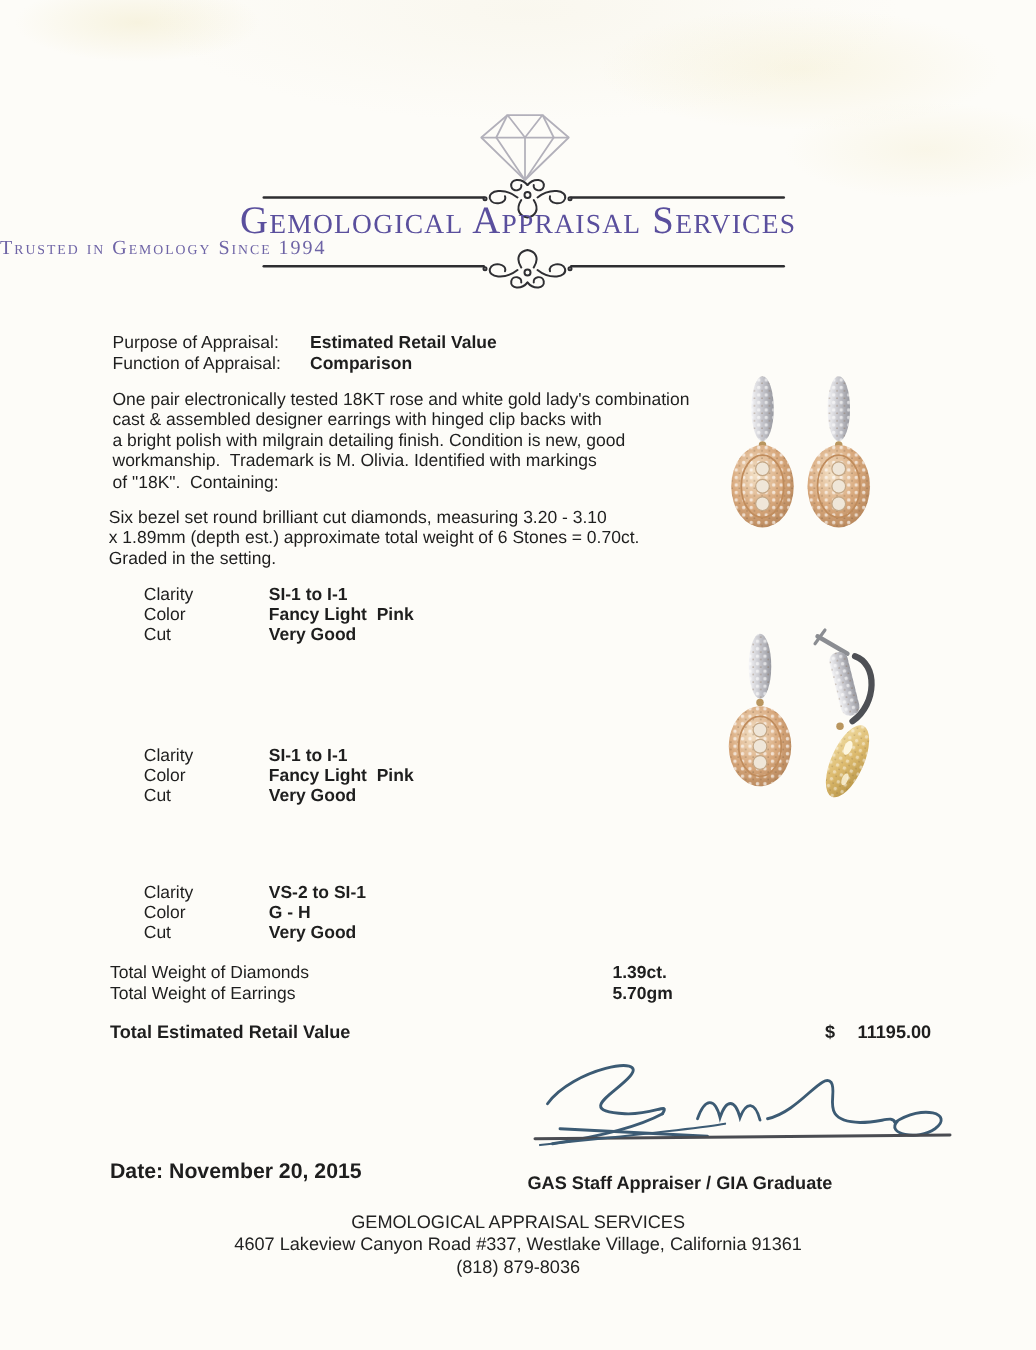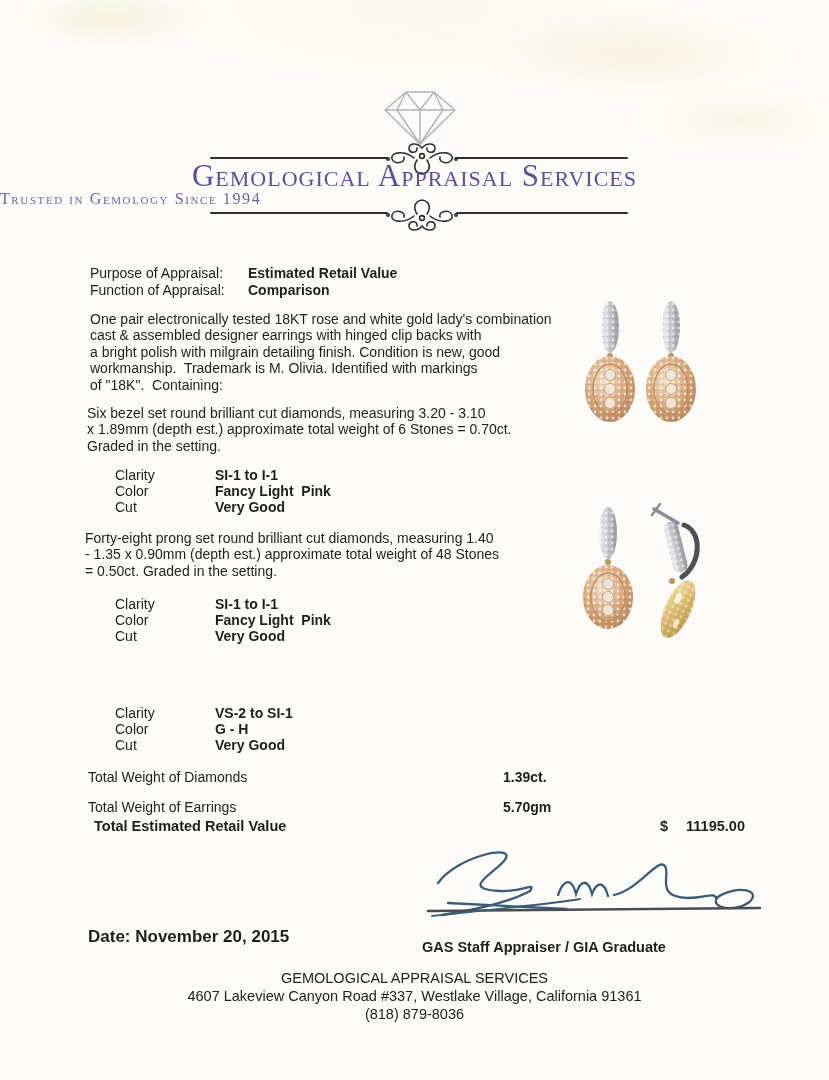--- a/index.html
+++ b/index.html
@@ -33,23 +33,23 @@
   .bodytext{font-size:14px;line-height:16.4px;}
   .para1{left:90px;top:311px;width:486px;}
   .sec1{left:87px;top:405px;width:492px;}
   .sec2{left:85px;top:530px;width:492px;}
   .sec3{left:85px;top:659px;width:695px;}
   .gtable{display:grid;grid-template-columns:100px auto;line-height:16.2px;font-size:14px;}
   .gtable .val{font-weight:bold;white-space:pre-wrap;}
   .t1{left:115px;top:467px;}
   .t2{left:115px;top:596px;}
   .t3{left:115px;top:705px;}
-  .totals{left:88px;top:769px;display:grid;grid-template-columns:402px auto;line-height:17px;font-size:14px;gap:13px;}
+  .totals{left:88px;top:769px;display:grid;grid-template-columns:402px auto;line-height:17px;font-size:14px;}
   .totals .val{font-weight:bold;}
-  .retail-label{left:88px;top:818px;font-size:14.5px;font-weight:bold;margin-left:6px;}
+  .retail-label{left:88px;top:818px;font-size:14.5px;font-weight:bold;}
   .retail-amount{left:660px;top:818px;font-size:14.5px;font-weight:bold;display:flex;gap:18px;}
   .date-line{left:88px;top:927px;font-size:17px;font-weight:bold;}
   .signer-line{left:422px;top:927px;font-size:14.5px;font-weight:bold;margin-top:12px;}
   
   .foot{left:0;right:0;text-align:center;font-size:14.5px;color:#222;}
   .f1{top:970px;}
   .f2{top:988px;}
   .f3{top:1006px;}
   .f4{top:1028px;font-weight:bold;}
 </style>
@@ -160,23 +160,20 @@
 Graded in the setting.</div>
   <div class="abs gtable t1">
     <span>Clarity</span>
     <span class="val">SI-1 to I-1</span>
     <span>Color</span>
     <span class="val">Fancy Light  Pink</span>
     <span>Cut</span>
     <span class="val">Very Good</span>
   </div>
 
-  <div class="abs bodytext prewrap sec2">Forty-eight prong set round brilliant cut diamonds, measuring 1.40
-- 1.35 x 0.90mm (depth est.) approximate total weight of 48 Stones
-= 0.50ct. Graded in the setting.</div>
 
   <svg class="abs" style="left:556px;top:487px;" width="232" height="180" viewBox="0 0 232 180">
     <defs>
       <radialGradient id="rg2" cx="40%" cy="35%" r="75%">
         <stop offset="0%" stop-color="#f4e2c8"></stop>
           <stop offset="55%" stop-color="#d8a87c"></stop>
           <stop offset="100%" stop-color="#b08055"></stop>
       </radialGradient>
       <linearGradient id="wg2" x1="0" y1="0" x2="1" y2="0">
         <stop offset="0%" stop-color="#f4f4f6"></stop>

